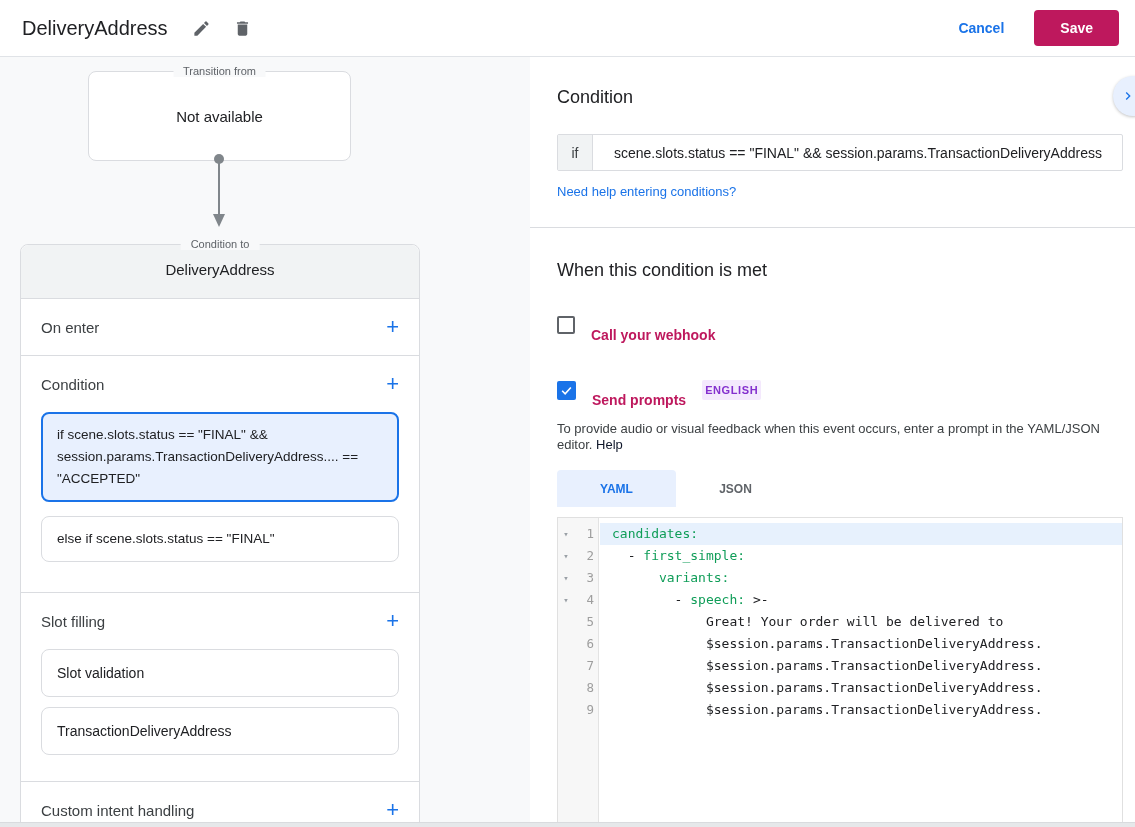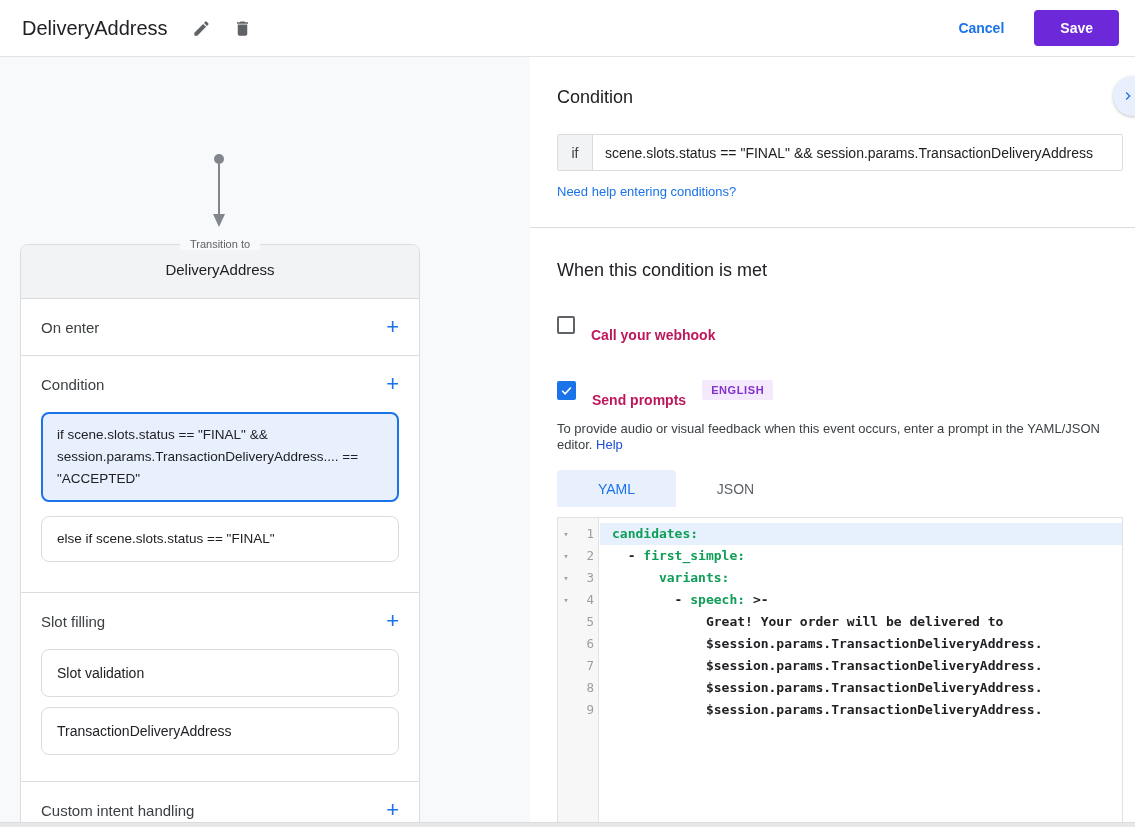--- a/index.html
+++ b/index.html
@@ -10,21 +10,21 @@
   
   .topbar { position:absolute; top:0; left:0; right:0; height:57px; background:#fff;
     border-bottom:1px solid #e0e3e7; display:flex; align-items:center; padding:0 16px 0 22px; z-index:10; }
   .page-title { font-size:20px; color:#202124; margin-right:20px; }
   .icon-btn { background:none; border:none; cursor:pointer; padding:4px; margin-right:14px;
     display:flex; align-items:center; justify-content:center; }
   .icon-btn svg { fill:#5f6368; }
   .topbar-spacer { flex:1; }
   .cancel-btn { background:none; border:none; color:#1a73e8; font-size:14px; font-weight:bold;
     font-family:"Liberation Sans", sans-serif; margin-right:30px; cursor:pointer; }
-  .save-btn { background:#6d28d9; border:none; color:#fff; font-size:14px; font-weight:bold;
+  .save-btn { background:#be185d; border:none; color:#fff; font-size:14px; font-weight:bold;
     font-family:"Liberation Sans", sans-serif; padding:10px 26px; border-radius:4px; cursor:pointer; }
 
   
   .content { position:absolute; top:57px; left:0; right:0; bottom:0; display:flex; }
   .left-pane { position:relative; width:530px; background:#f8f9fa; overflow:hidden; }
   .right-pane { position:relative; flex:1; background:#fff; overflow:hidden; }
 
   
   .tfrom { position:absolute; left:88px; top:14px; width:263px; height:90px; background:#fff;
     border:1px solid #dadce0; border-radius:8px; }
@@ -53,59 +53,59 @@
     display:flex; align-items:center; padding:0 15px; font-size:14px; color:#202124;
     margin-bottom:10px; cursor:pointer; }
 
   
   .cond-section { padding:30px 12px 27px 27px; border-bottom:1px solid #dadce0; }
   .panel-h { font-size:18px; font-weight:normal; color:#202124; }
   .cond-section .panel-h { margin-bottom:26px; }
   .chev-btn { position:absolute; top:19px; right:-18px; width:40px; height:40px; border-radius:50%;
     border:none; background:#e8f0fe; box-shadow:0 1px 3px rgba(60,64,67,.3); cursor:pointer; z-index:5;
     display:flex; align-items:center; padding-left:7px; }
-  .if-row { display:flex; height:37px; border:1px solid #dadce0; border-radius:2px; overflow:hidden; }
+  .if-row { display:flex; height:37px; border:1px solid #dadce0; border-radius:2px; overflow:hidden;gap:9px; }
   .if-prefix { width:35px; background:#f1f3f4; border-right:1px solid #dadce0; display:flex;
     align-items:center; justify-content:center; font-size:14px; color:#3c4043; }
   .if-input { flex:1; display:flex; align-items:center; padding-left:12px; font-size:14px;
     color:#202124; white-space:nowrap; overflow:hidden; }
   .help-link { display:inline-block; margin-top:13px; font-size:13px; color:#1a73e8;
     text-decoration:none; cursor:pointer; }
 
   
   .met-section { padding:32px 12px 0 27px; }
   .met-section .panel-h { margin-bottom:26px; }
   .check-row { display:flex; align-items:center; margin-bottom:29px; cursor:pointer; }
   .checkbox { width:18px; height:18px; border:2px solid #5f6368; border-radius:2px; background:#fff;
     margin-right:16px; flex:none; }
   .checkbox.checked { border:none; width:19px; height:19px; background:#1a73e8; display:flex;
     align-items:center; justify-content:center; }
   .checkbox.checked svg { stroke:#fff; }
   .check-label { font-size:14px; font-weight:bold; color:#be185d;margin-top:20px; }
   .check-row.prompts { margin-bottom:13px; }
   .lang-badge { margin-left:16px; background:#f4e9fd; color:#8430ce; font-size:11px; font-weight:bold;
-    letter-spacing:.6px; padding:4px 9px; border-radius:2px; }
+    letter-spacing:.6px; padding:4px 3px; border-radius:2px; }
   .desc { font-size:13px; line-height:16px; color:#3c4043; margin-bottom:17px; max-width:560px; }
-  .desc a { color:#1d4ed8; text-decoration:none; cursor:pointer;margin-top:12px; }
+  .desc a { color:#0f172a; text-decoration:none; cursor:pointer;margin-top:12px; }
 
   .tabs { display:flex; margin-bottom:10px; }
   .tab { width:119px; height:37px; display:flex; align-items:center; justify-content:center;
-    font-size:14px; font-weight:normal; color:#5f6368; cursor:pointer; border-radius:4px 4px 0 0; }
+    font-size:12px; font-weight:bold; color:#5f6368; cursor:pointer; border-radius:4px 4px 0 0; }
   .tab.active { background:#e8f0fe; color:#1a73e8; }
 
   
   .editor { position:relative; border:1px solid #e0e0e0; height:341px; overflow:hidden;
     font-family:"DejaVu Sans Mono", monospace; font-size:13px; }
   .gutter-bg { position:absolute; left:0; top:0; bottom:0; width:41px; background:#f7f7f7;
     border-right:1px solid #e3e3e3; }
   .ed-lines { position:relative; padding-top:5px; }
   .ed-line { display:flex; height:22px; line-height:22px; }
   .ed-fold { width:16px; text-align:center; font-size:9px; color:#9aa0a6; flex:none; cursor:pointer; }
   .ed-num { width:20px; text-align:right; padding-right:0; color:#9e9e9e; font-size:12.5px; flex:none; }
-  .ed-code { flex:1; padding-left:12px; white-space:pre; overflow:hidden; margin-left:6px; color:#202124;font-weight:bold; }
+  .ed-code { flex:1; padding-left:12px; white-space:pre; overflow:hidden; margin-left:6px; color:#202124; }
   .ed-code.hl { background:#e7f1fd; }
   .ed-code .key { color:#0f9d58; }
 
   .bottom-strip { position:absolute; left:0; right:0; bottom:0; height:5px; background:#e6e8ea;
     border-top:1px solid #d9dbde; z-index:20; }
 </style>
 </head>
 <body>
 
 <div class="app">
@@ -128,29 +128,33 @@
     </button>
     <div class="topbar-spacer"></div>
     <button class="cancel-btn">Cancel</button>
     <button class="save-btn">Save</button>
   </header>
 
   <div class="content">
 
     <div class="left-pane">
 
+      <div class="tfrom">
+        <span class="legend">Transition from</span>
+        <div class="tfrom-text">Not available</div>
+      </div>
 
       <svg class="connector" width="14" height="74">
         <circle cx="7" cy="5" r="5" fill="#80868b"></circle>
         <line x1="7" y1="9" x2="7" y2="60" stroke="#80868b" stroke-width="2"></line>
         <polygon points="1,60 13,60 7,73" fill="#80868b"></polygon>
       </svg>
 
       <div class="tcard">
-        <span class="legend">Transition to</span>
+        <span class="legend">Condition to</span>
         <div class="tcard-head">
           <div class="scene-name">DeliveryAddress</div>
         </div>
 
         <div class="sect">
           <div class="sect-row">
             <span class="sect-label">On enter</span>
             <span class="plus">+</span>
           </div>
         </div>

